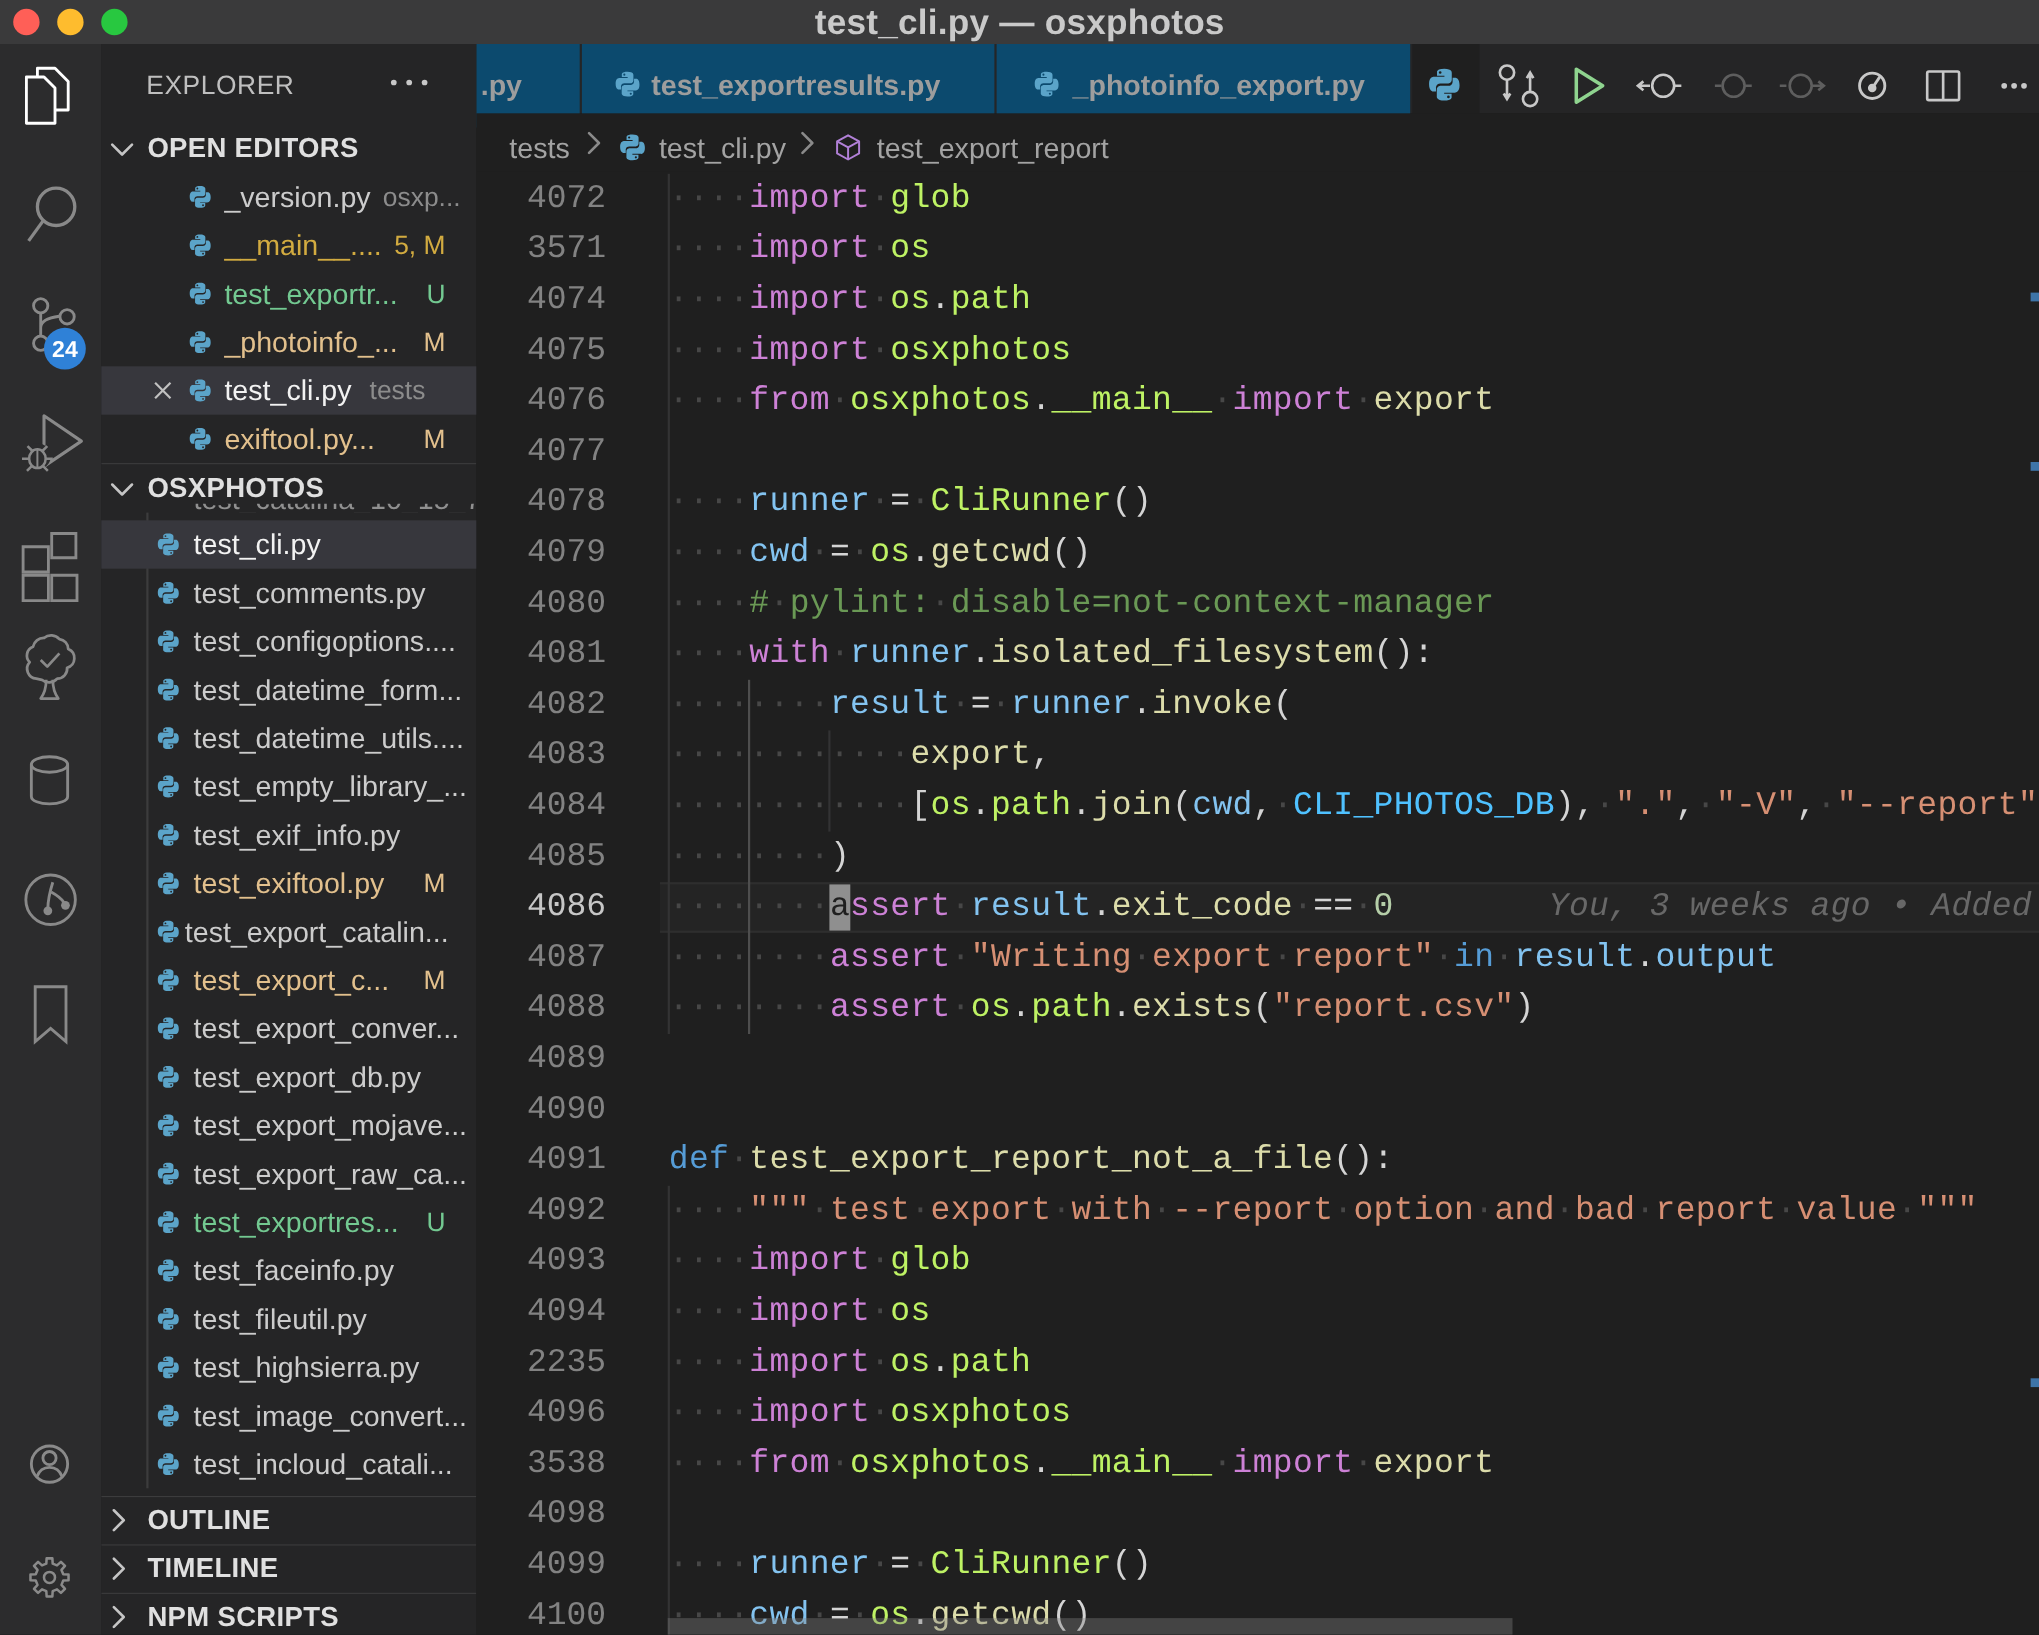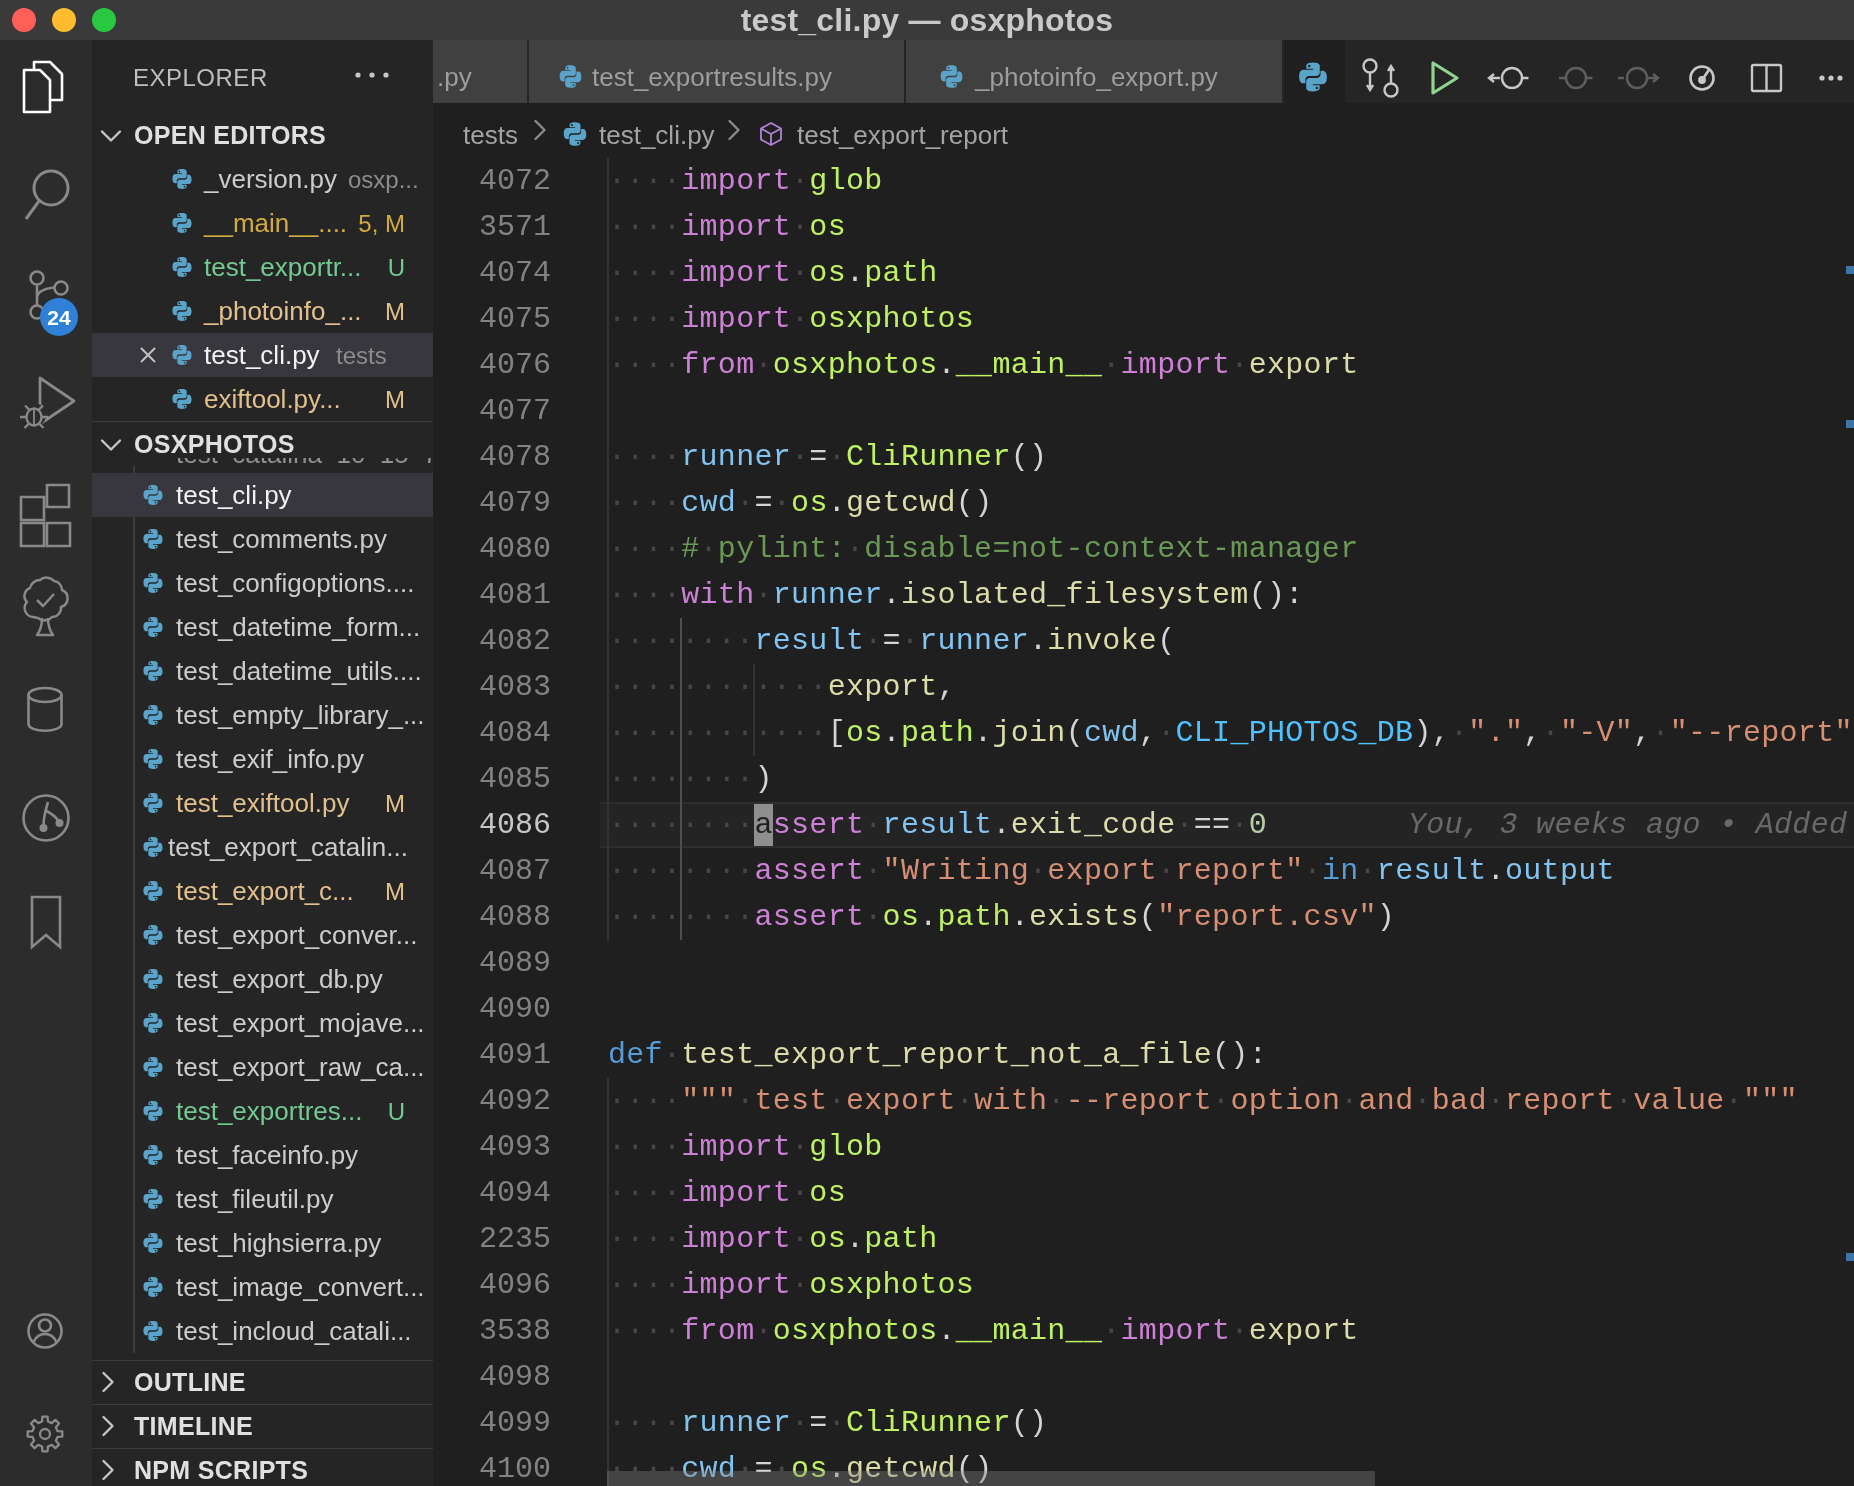--- a/index.html
+++ b/index.html
@@ -18,21 +18,21 @@
 .sect b { position:absolute; left:42px; top:8px; font-size:25px; color:#e0e0e0; letter-spacing:.3px; }
 .row { position:absolute; left:92px; width:341px; height:44px; }
 .row.sel { background:#37373d; }
 .row .nm { position:absolute; top:7px; font-size:26px; white-space:nowrap; }
 .row .desc { position:absolute; top:9px; font-size:24px; color:#8c8c8c; white-space:nowrap; }
 .fn { color:#cccccc; } .fw { color:#f2f2f2; } .fy { color:#d2ab40; } .fo { color:#e2c08d; } .fg { color:#73c991; }
 .badge { position:absolute; right:28px; top:9px; font-size:24px; }
 .by { color:#d2ab40; } .bo { color:#e2c08d; } .bg { color:#73c991; }
 .sep { position:absolute; left:0; width:341px; height:1px; background:#3c3c3d; }
 #tabs { position:absolute; left:433px; top:40px; width:1421px; height:63px; background:#252526; }
-.tab { position:absolute; top:0; height:76px; background:#404040; }
+.tab { position:absolute; top:0; height:76px; background:#0c4a6e;font-weight:bold; }
 .tab span { position:absolute; top:22px; font-size:26px; color:#9d9d9d; white-space:nowrap; }
 #activetile { position:absolute; left:851px; top:0; width:61px; height:63px; background:#1f1f1f; }
 #crumb { position:absolute; left:433px; top:103px; width:1421px; height:53px; background:#1f1f1f; }
 #crumb span { position:absolute; top:17px; font-size:26px; color:#a3a3a3; white-space:nowrap; }
 #editor { position:absolute; left:433px; top:103px; width:1421px; height:1383px; background:#1f1f1f; }
 .ln { position:absolute; left:433px; width:118px; height:46px; line-height:46px; text-align:right;
   font-family:"Liberation Mono",monospace; font-size:30px; color:#828282; }
 .ln.act { color:#c6c6c6; }
 .cl { position:absolute; left:608px; height:46px; line-height:46px; white-space:pre; letter-spacing:0.3px;
   font-family:"Liberation Mono",monospace; font-size:30px; color:#d4d4d4; }

